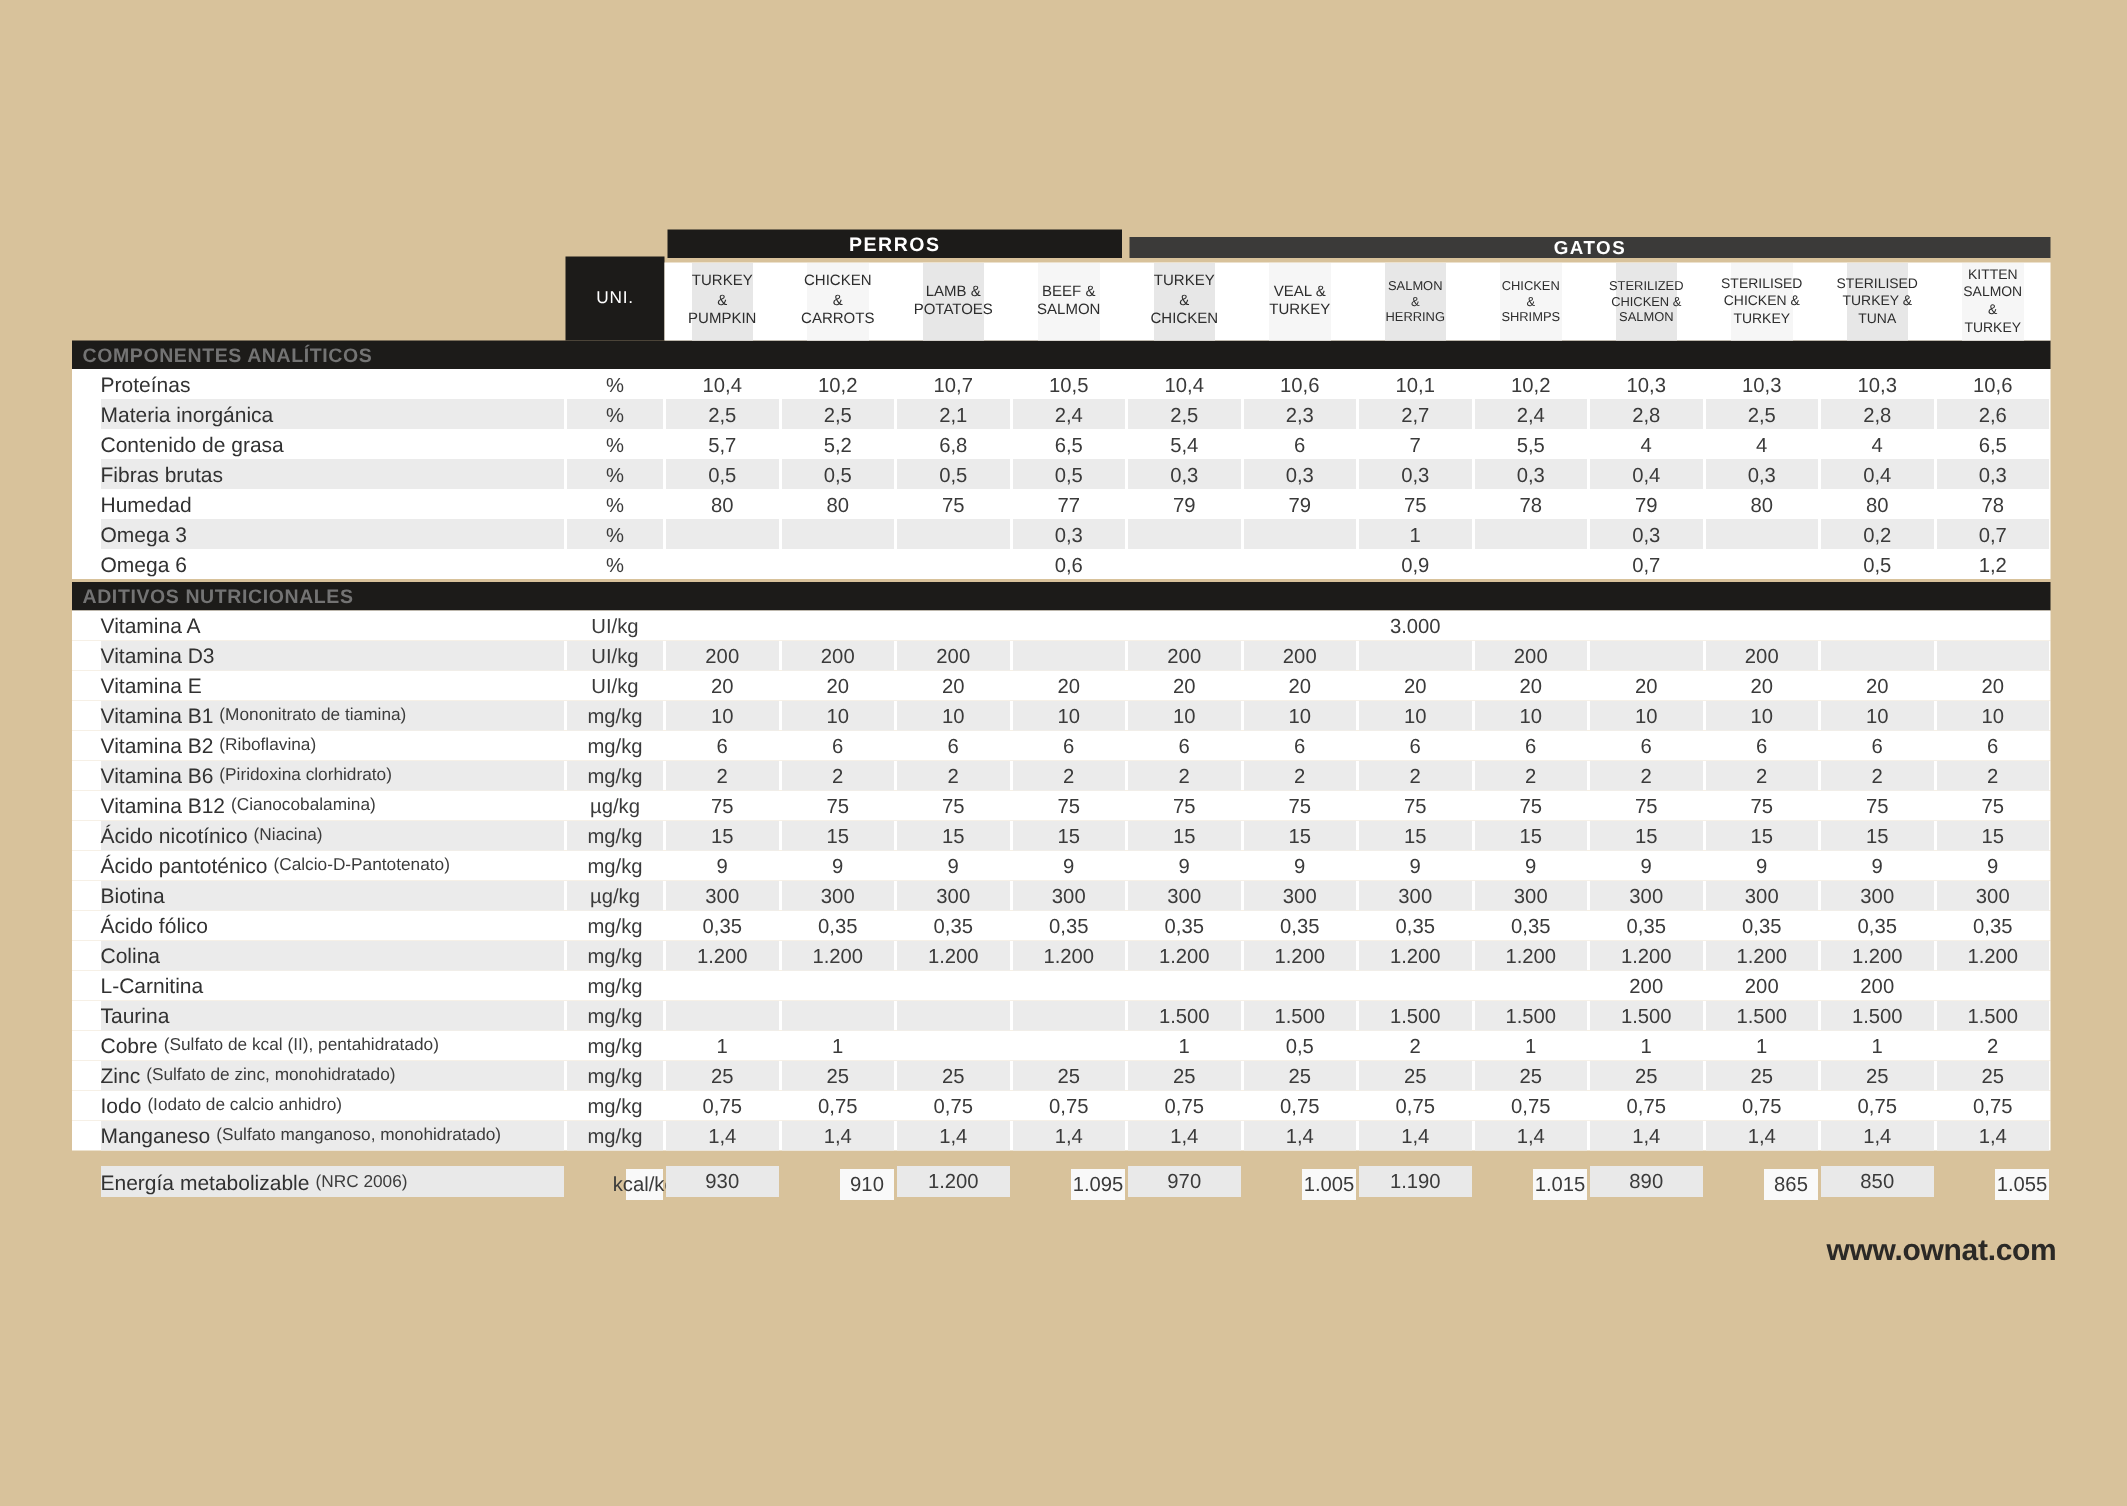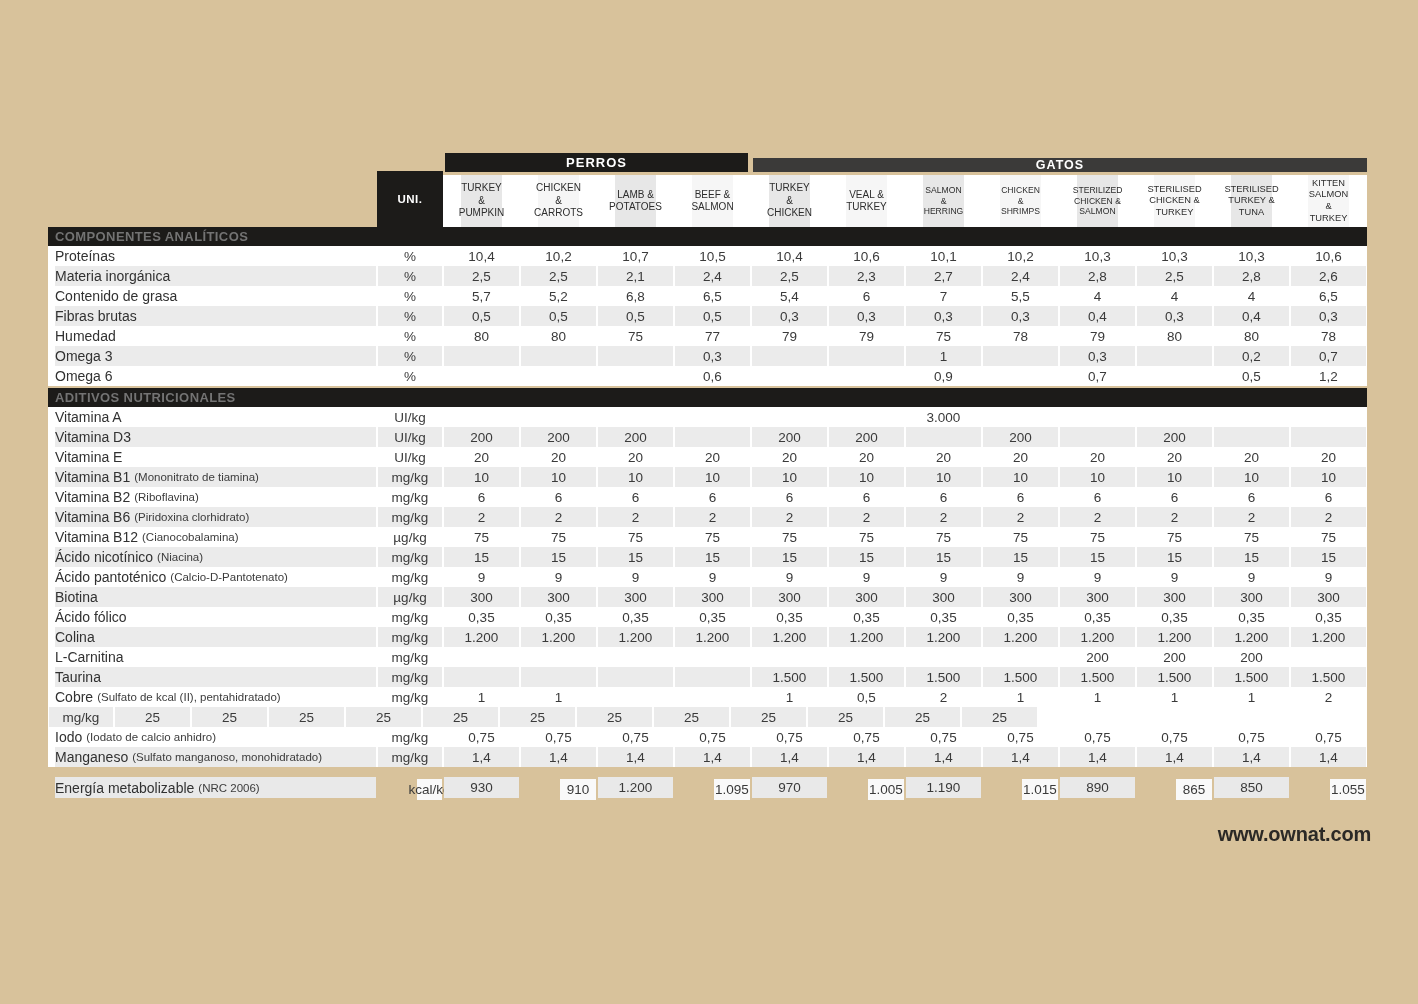--- a/index.html
+++ b/index.html
@@ -15,21 +15,21 @@
   .bands{position:relative;height:19px;}
   .band{position:absolute;display:flex;align-items:center;justify-content:center;
         color:#fff;font-weight:bold;font-size:13px;letter-spacing:1px;}
   .band-perros{left:397px;width:303px;top:0;height:19px;background:#1c1b19;}
   .band-gatos{left:705px;width:614px;top:5px;height:14px;background:#3b3a39;font-size:12.5px;}
 
   
   .hrow{display:flex;height:52px;margin-top:3px;}
   .hspacer{width:329px;}
   .uni{width:66px;height:56px;margin-top:-4px;background:#1c1b19;color:#fff;
-       font-weight:bold;font-size:11.5px;letter-spacing:.5px;
+       font-weight:normal;font-size:11.5px;letter-spacing:.5px;
        display:flex;align-items:center;justify-content:center;}
   .hcells{display:flex;background:#fff;}
   .hcell{width:77px;box-sizing:border-box;padding:0 18px;background-clip:content-box;
          display:flex;align-items:center;justify-content:center;text-align:center;
          font-weight:normal;color:#2d2d2d;line-height:1.25;}
   .c-gray{background-color:#e7e7e7;}
   .c-white{background-color:#f6f6f6;}
   .h-lg{font-size:10px;}
   .h-md{font-size:9.3px;}
   .h-sm{font-size:8.6px;}
@@ -37,21 +37,21 @@
   
   .secband{height:19px;background:#1c1b19;color:#737373;font-size:13px;font-weight:bold;
            letter-spacing:.4px;display:flex;align-items:center;padding-left:7px;}
   .sec-gap{margin-top:2px;}
 
   
   .row{display:flex;height:20px;background:#fff;}
   .cell{box-sizing:border-box;padding:0 1px;background-clip:content-box;
         display:flex;align-items:center;justify-content:center;
         font-size:13.5px;color:#3a3a3a;white-space:nowrap;}
-  .cl{width:329px;justify-content:flex-start;padding-left:7px;color:#313131;font-size:14px;}
+  .cl{width:329px;justify-content:flex-start;padding-left:19px;color:#313131;font-size:14px;}
   .cu{width:66px;}
   .cv{width:77px;}
   .r-gray .cell{background-color:#ebebeb;}
   .note{font-size:11.5px;margin-left:4px;color:#3c3c3c;}
 
   
   .energy{display:flex;height:23px;margin-top:10px;}
   .energy .cell{height:21px;}
   .energy .e-gray{background-color:#e9e9e9;}
   .energy .e-white{background-color:#f9f9f9;}
@@ -493,20 +493,24 @@
         <div class="cell cv">1</div>
         <div class="cell cv">0,5</div>
         <div class="cell cv">2</div>
         <div class="cell cv">1</div>
         <div class="cell cv">1</div>
         <div class="cell cv">1</div>
         <div class="cell cv">1</div>
         <div class="cell cv">2</div>
       </div>
       <div class="row r-gray">
+        <div class="cell cl">
+          <span>Zinc</span>
+          <span class="note">(Sulfato de zinc, monohidratado)</span>
+        </div>
         <div class="cell cu">mg/kg</div>
         <div class="cell cv">25</div>
         <div class="cell cv">25</div>
         <div class="cell cv">25</div>
         <div class="cell cv">25</div>
         <div class="cell cv">25</div>
         <div class="cell cv">25</div>
         <div class="cell cv">25</div>
         <div class="cell cv">25</div>
         <div class="cell cv">25</div>

